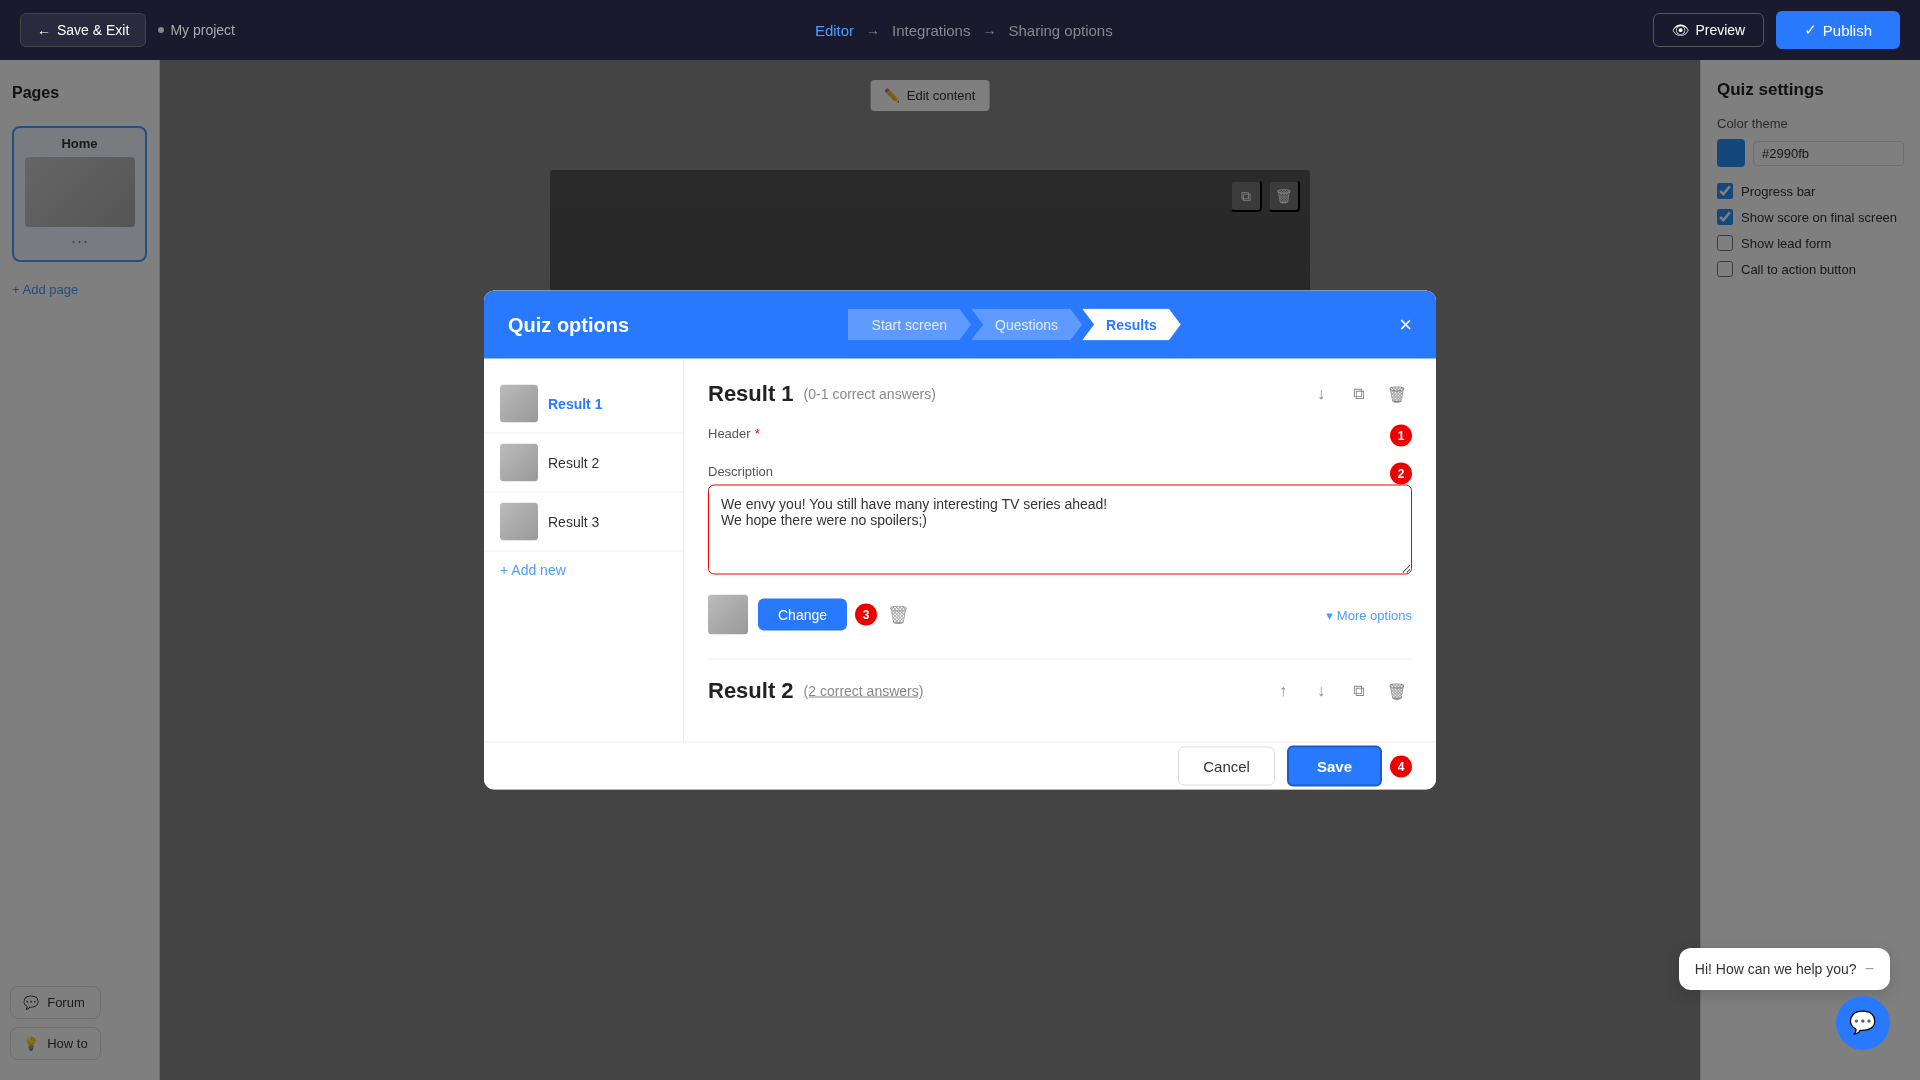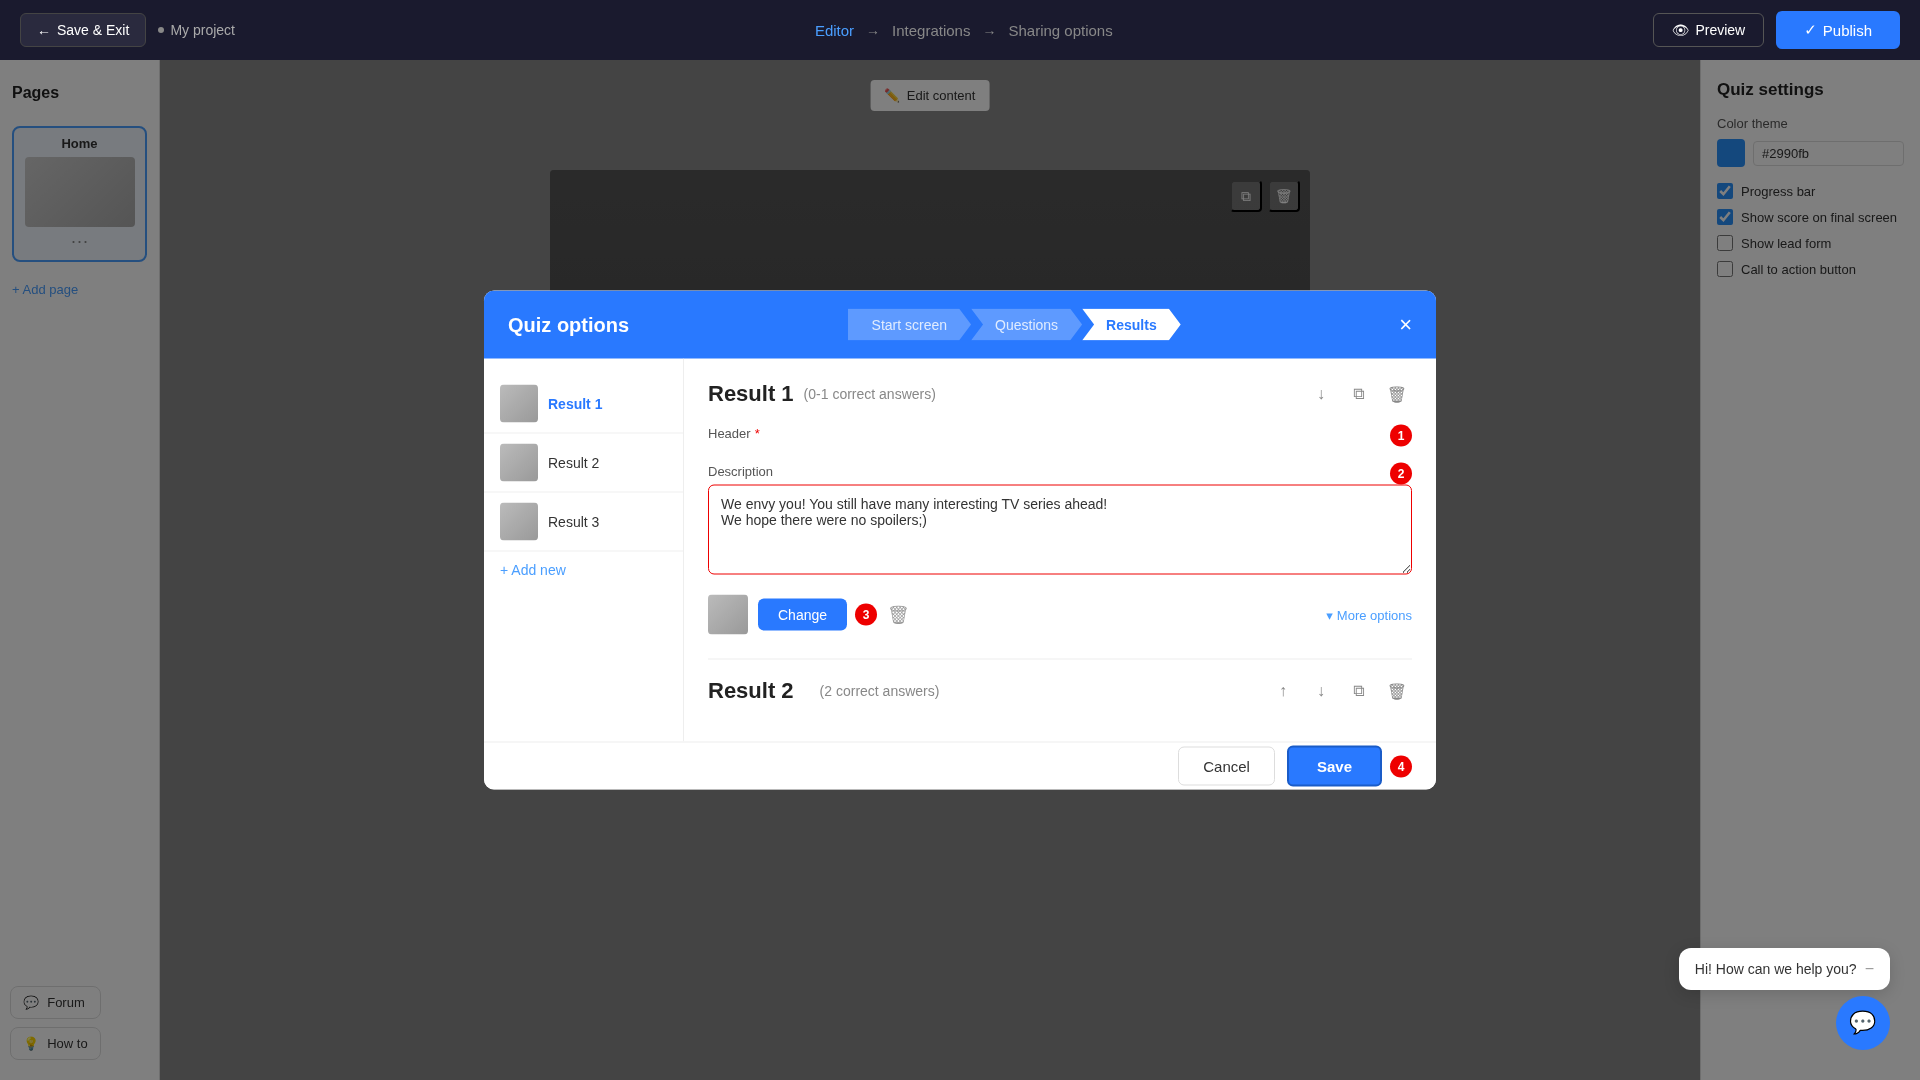--- a/index.html
+++ b/index.html
@@ -162,21 +162,21 @@
     .image-thumb { width: 40px; height: 40px; background: #ccc; border-radius: 4px; overflow: hidden; flex-shrink: 0; }
     .image-thumb-inner { width: 100%; height: 100%; background: linear-gradient(135deg, #bbb, #999); }
     .change-btn { background: #2979ff; color: #fff; border: none; padding: 8px 20px; border-radius: 6px; cursor: pointer; font-size: 14px; font-weight: 500; }
     .delete-icon-btn { background: none; border: none; color: #999; font-size: 18px; cursor: pointer; }
     .more-options-btn { background: none; border: none; color: #4a9eff; font-size: 13px; cursor: pointer; display: flex; align-items: center; gap: 4px; margin-left: auto; }
 
     
     .result2-section { margin-top: 8px; }
     .result2-header { display: flex; align-items: center; justify-content: space-between; margin-bottom: 16px; border-top: 1px solid #eee; padding-top: 16px; }
     .result2-title { font-size: 22px; font-weight: 700; color: #222; }
-    .result2-subtitle { font-size: 14px; color: #888; margin-left: 26px; }
+    .result2-subtitle { font-size: 14px; color: #888; margin-left: 10px; text-decoration: underline; }
 
     
     .modal-footer { padding: 3px 24px; border-top: 1px solid #eee; display: flex; align-items: center; justify-content: flex-end; gap: 12px; flex-shrink: 0; background: #fff; }
     .cancel-btn { background: #fff; border: 1px solid #ddd; color: #333; padding: 10px 24px; border-radius: 6px; cursor: pointer; font-size: 15px; }
     .save-btn { background: #2979ff; color: #fff; border: 2px solid #1a5cc8; padding: 10px 28px; border-radius: 6px; cursor: pointer; font-size: 15px; font-weight: 600; }
 
     
     .badge {
       width: 22px; height: 22px; border-radius: 50%; background: #e00; color: #fff;
       font-size: 12px; font-weight: 700; display: flex; align-items: center; justify-content: center;

